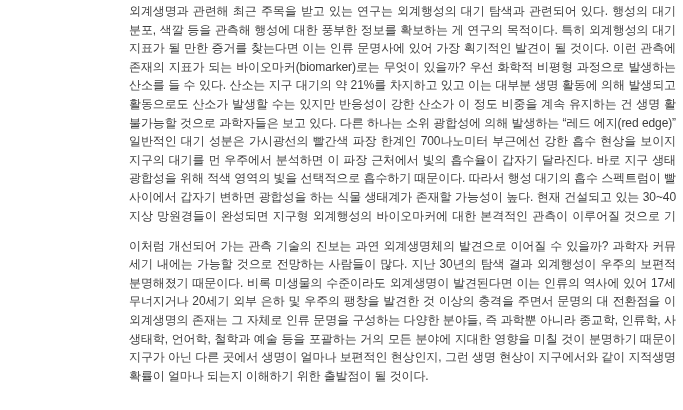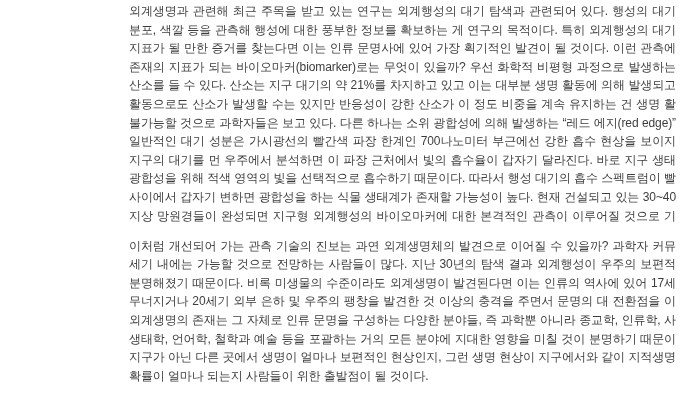--- a/index.html
+++ b/index.html
@@ -65,17 +65,17 @@
     </div>
 
     <div class="para">
       <div class="line">이처럼 개선되어 가는 관측 기술의 진보는 과연 외계생명체의 발견으로 이어질 수 있을까? 과학자 커뮤니티에선 늦어도 한</div>
       <div class="line">세기 내에는 가능할 것으로 전망하는 사람들이 많다. 지난 30년의 탐색 결과 외계행성이 우주의 보편적 현상이라는 점이</div>
       <div class="line">분명해졌기 때문이다. 비록 미생물의 수준이라도 외계생명이 발견된다면 이는 인류의 역사에 있어 17세기 지구중심설이</div>
       <div class="line">무너지거나 20세기 외부 은하 및 우주의 팽창을 발견한 것 이상의 충격을 주면서 문명의 대 전환점을 이룰 것이 확실하다.</div>
       <div class="line">외계생명의 존재는 그 자체로 인류 문명을 구성하는 다양한 분야들, 즉 과학뿐 아니라 종교학, 인류학, 사회학, 미래학,</div>
       <div class="line">생태학, 언어학, 철학과 예술 등을 포괄하는 거의 모든 분야에 지대한 영향을 미칠 것이 분명하기 때문이다. 게다가 이는</div>
       <div class="line">지구가 아닌 다른 곳에서 생명이 얼마나 보편적인 현상인지, 그런 생명 현상이 지구에서와 같이 지적생명체로 진화해 나갈</div>
-      <div class="line last">확률이 얼마나 되는지 사람들이 위한 출발점이 될 것이다.</div>
+      <div class="line last">확률이 얼마나 되는지 이해하기 위한 출발점이 될 것이다.</div>
     </div>
 
   </div>
 </div>
 
 </body></html>

